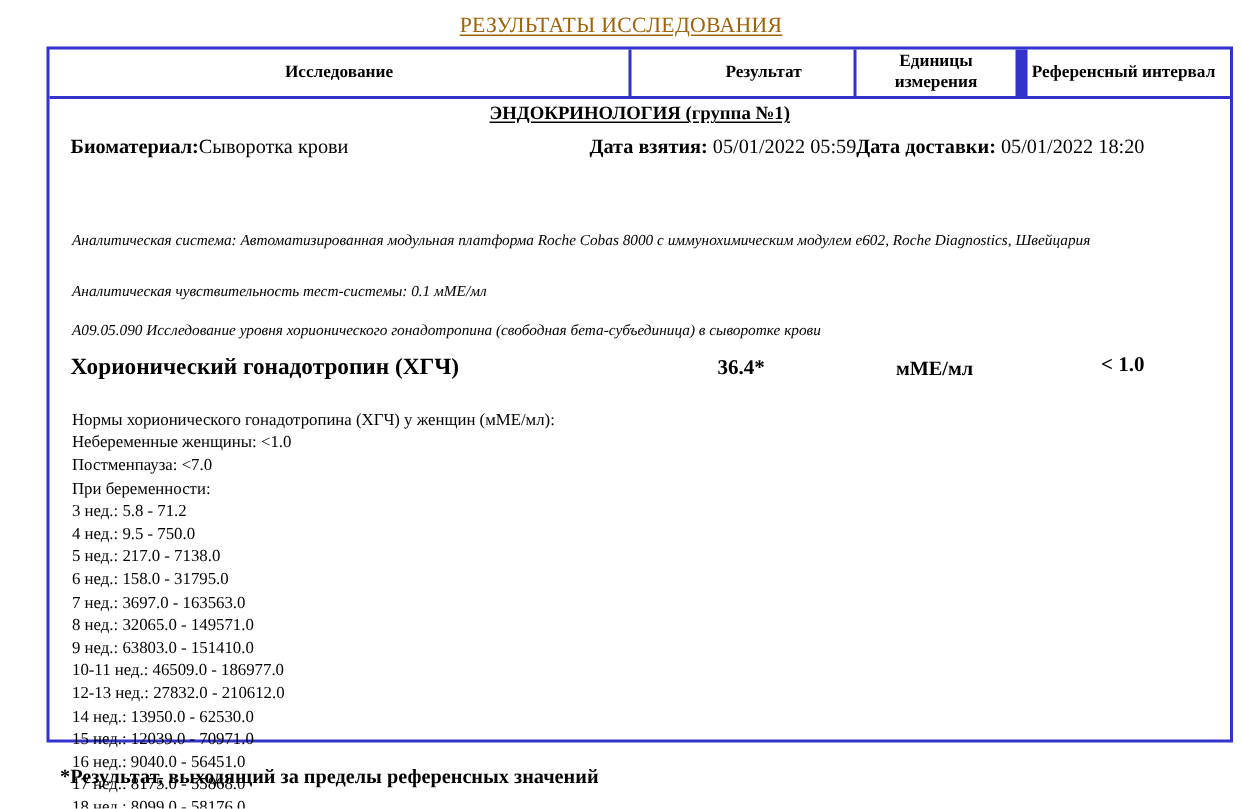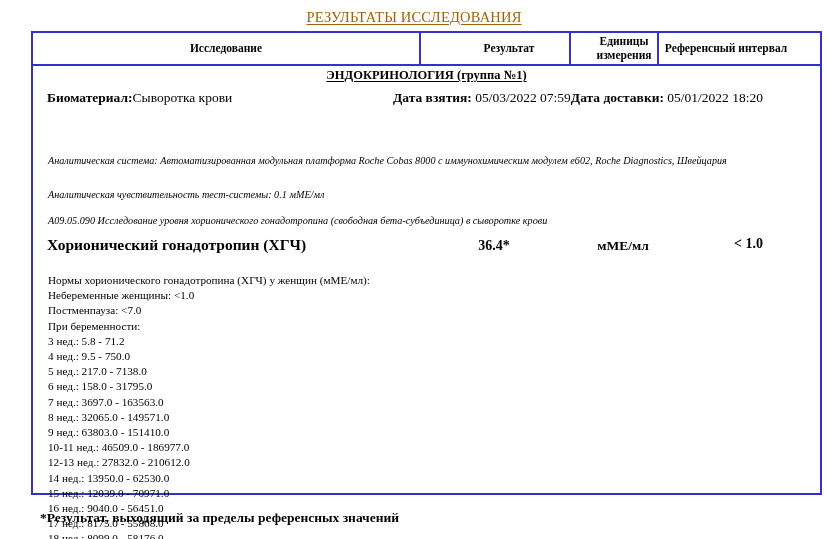--- a/index.html
+++ b/index.html
@@ -68,21 +68,21 @@
     justify-content: center;
     text-align: center;
     font-weight: bold;
     font-size: 11.5px;
     line-height: 1.15;
     box-sizing: border-box;
   }
   .th-research   { left: 0px;   width: 386px; }
   .th-result     { left: 386px; width: 150px; border-left: 2px solid #3333cc; }
   .th-units      { left: 536px; width: 108px; border-left: 2px solid #3333cc; }
-  .th-reference  { left: 624px; width: 136px; border-left: 2px solid #c4b5fd; }
+  .th-reference  { left: 644px; width: 136px; border-left: 8px solid #c4b5fd; }
   .th-units span { display: block; }
 
   
   .tbody {
     position: absolute;
     left: 0;
     top: 33px;
     width: 100%;
     height: 427px;
   }
@@ -224,21 +224,21 @@
     <div class="tbody">
 
       <div class="group-title">ЭНДОКРИНОЛОГИЯ (группа №1)</div>
 
       <div class="biomaterial-row">
         <div class="biomaterial">
           <b>Биоматериал:</b><span>Сыворотка крови</span>
         </div>
         <div class="date-block">
           <b>Дата взятия:</b>
-          <span class="date-taken-val">05/03/2022 07:59</span><b>Дата доставки:</b>
+          <span class="date-taken-val">05/01/2022 05:59</span><b>Дата доставки:</b>
           <span>05/01/2022 18:20</span>
         </div>
       </div>
 
       <div class="meta-italic meta-system">Аналитическая система: Автоматизированная модульная платформа Roche Cobas 8000 с иммунохимическим модулем e602, Roche Diagnostics, Швейцария</div>
 
       <div class="meta-italic meta-sensitivity">Аналитическая чувствительность тест-системы: 0.1 мМЕ/мл</div>
 
       <div class="meta-italic meta-code">A09.05.090 Исследование уровня хорионического гонадотропина (свободная бета-субъединица) в сыворотке крови</div>
 

